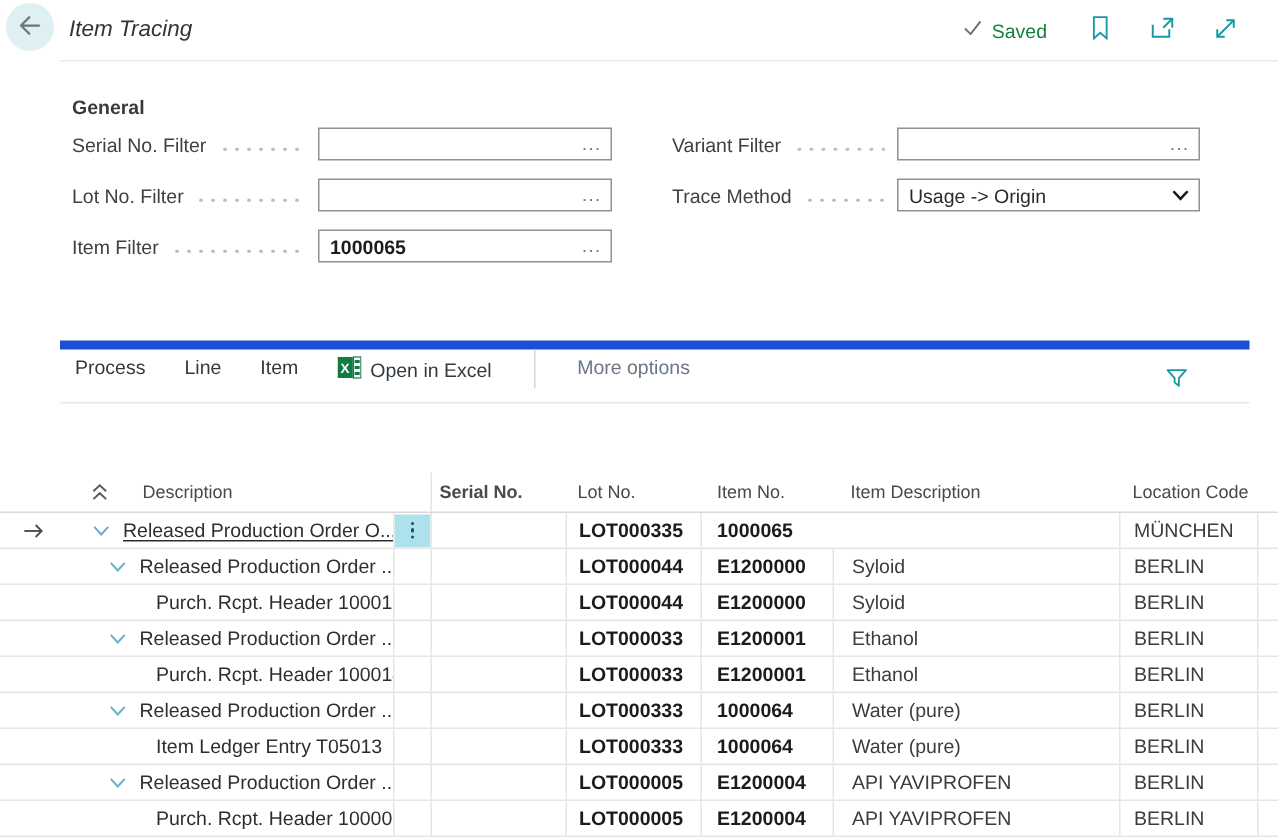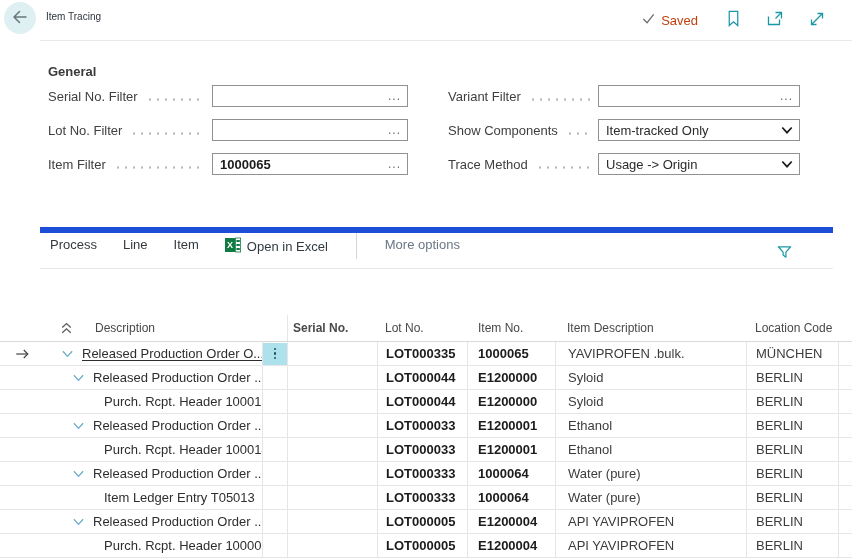--- a/index.html
+++ b/index.html
@@ -10,23 +10,23 @@
     font-size:13px;
   }
   .app { position:absolute; inset:0; }
 
   
   .tophdr { position:absolute; top:0; left:0; right:0; height:40px; }
   .back-btn {
     position:absolute; left:4px; top:2px; width:32px; height:32px; border-radius:50%;
     background:#dff0f3; border:none; cursor:pointer; display:flex; align-items:center; justify-content:center;
   }
-  .page-title { position:absolute; left:46px; top:11px; font-size:10px; color:#2e353b; font-weight:400; }
+  .page-title { position:absolute; left:46px; top:11px; font-size:15px; color:#2e353b; font-weight:400;font-style:italic; }
   .hdr-right { position:absolute; right:24px; top:0; height:40px; display:flex; align-items:center; gap:20px; }
-  .saved { display:flex; align-items:center; gap:5px; color:#c2410c; margin-right:4px; }
+  .saved { display:flex; align-items:center; gap:5px; color:#15803d; margin-right:4px; }
   .iconbtn { background:none; border:none; cursor:pointer; width:22px; height:22px; display:flex; align-items:center; justify-content:center; padding:0; }
   .hdr-rule { position:absolute; top:40px; left:40px; right:0; border-top:1px solid #e9e9e9; }
 
   
   .sec-title { position:absolute; left:48px; top:64px; font-weight:700; color:#3a3a3a; }
   .gen-col { position:absolute; top:85px; }
   .gen-col.left  { left:48px;  width:360px; }
   .gen-col.right { left:448px; width:352px; }
   .field { display:flex; align-items:center; height:22px; margin-bottom:12px; }
   .flabel { color:#404040; white-space:nowrap; }
@@ -172,30 +172,20 @@
   <div class="gen-col right">
     <div class="field">
       <span class="flabel">Variant Filter</span>
       <span class="leader"></span>
       <span class="ctrl">
         <input value="" style="">
         <button class="assist">...</button>
       </span>
     </div>
     <div class="field">
-      <span class="flabel">Show Components</span>
-      <span class="leader"></span>
-      <span class="ctrl selctrl">
-        <span>Item-tracked Only</span>
-        <svg width="12" height="9" viewBox="0 0 14 10">
-            <polyline points="1.5,1.5 7,7.5 12.5,1.5" stroke="#1a1a1a" stroke-width="2" fill="none"></polyline>
-          </svg>
-      </span>
-    </div>
-    <div class="field">
       <span class="flabel">Trace Method</span>
       <span class="leader"></span>
       <span class="ctrl selctrl">
         <span>Usage -&gt; Origin</span>
         <svg width="12" height="9" viewBox="0 0 14 10">
             <polyline points="1.5,1.5 7,7.5 12.5,1.5" stroke="#1a1a1a" stroke-width="2" fill="none"></polyline>
           </svg>
       </span>
     </div>
   </div>
@@ -270,21 +260,20 @@
           <span class="dots">
               <i></i>
               <i></i>
               <i></i>
             </span>
         </button>
       </div>
       <div class="cell c-serial"></div>
       <div class="cell c-lot">LOT000335</div>
       <div class="cell c-itemno">1000065</div>
-      <div class="cell c-idesc">YAVIPROFEN .bulk.</div>
       <div class="cell c-loc">MÜNCHEN</div>
       <div class="cell c-end"></div>
     </div>
       <div class="tr indent-2">
 
       <div class="cell c-desc">
         <span class="tree">
           <button class="chev-btn">
             <svg width="13" height="10" viewBox="0 0 14 10">
                 <polyline points="2,2 7,7.5 12,2" stroke="#6aaccc" stroke-width="1.4" fill="none"></polyline>

